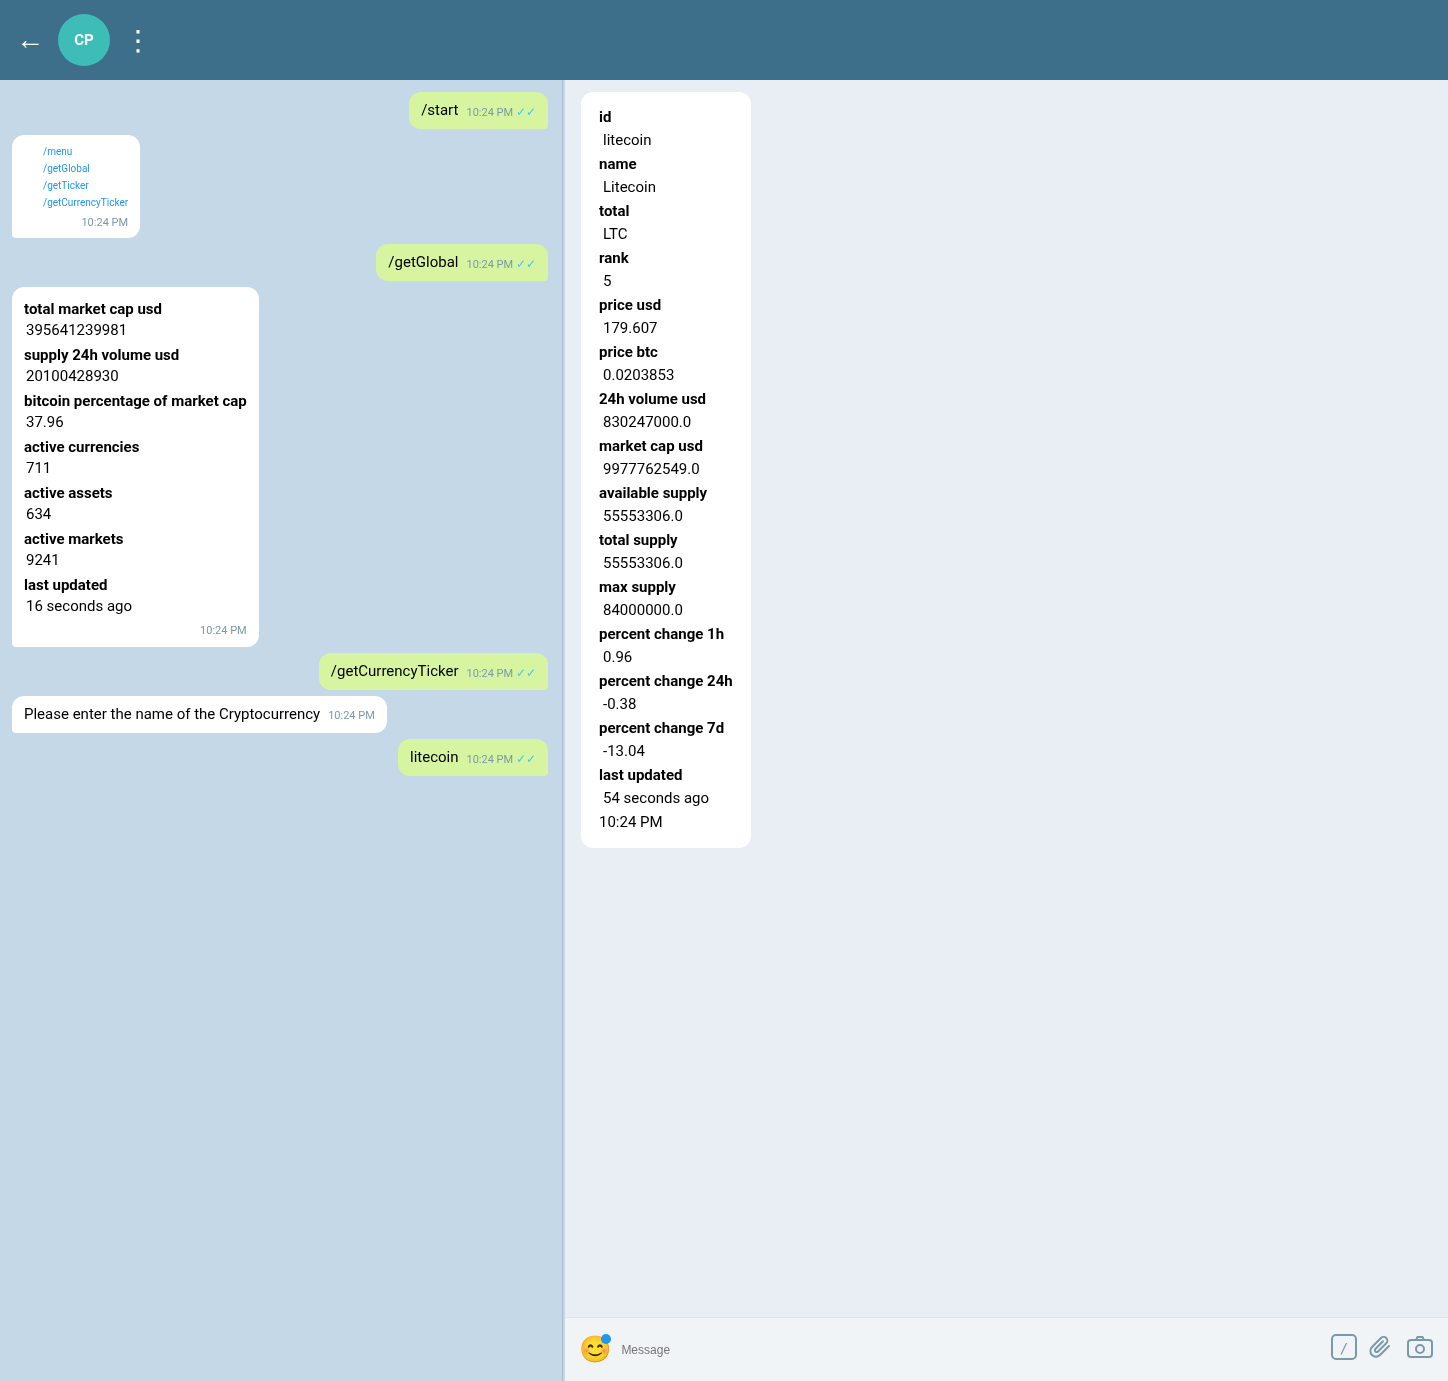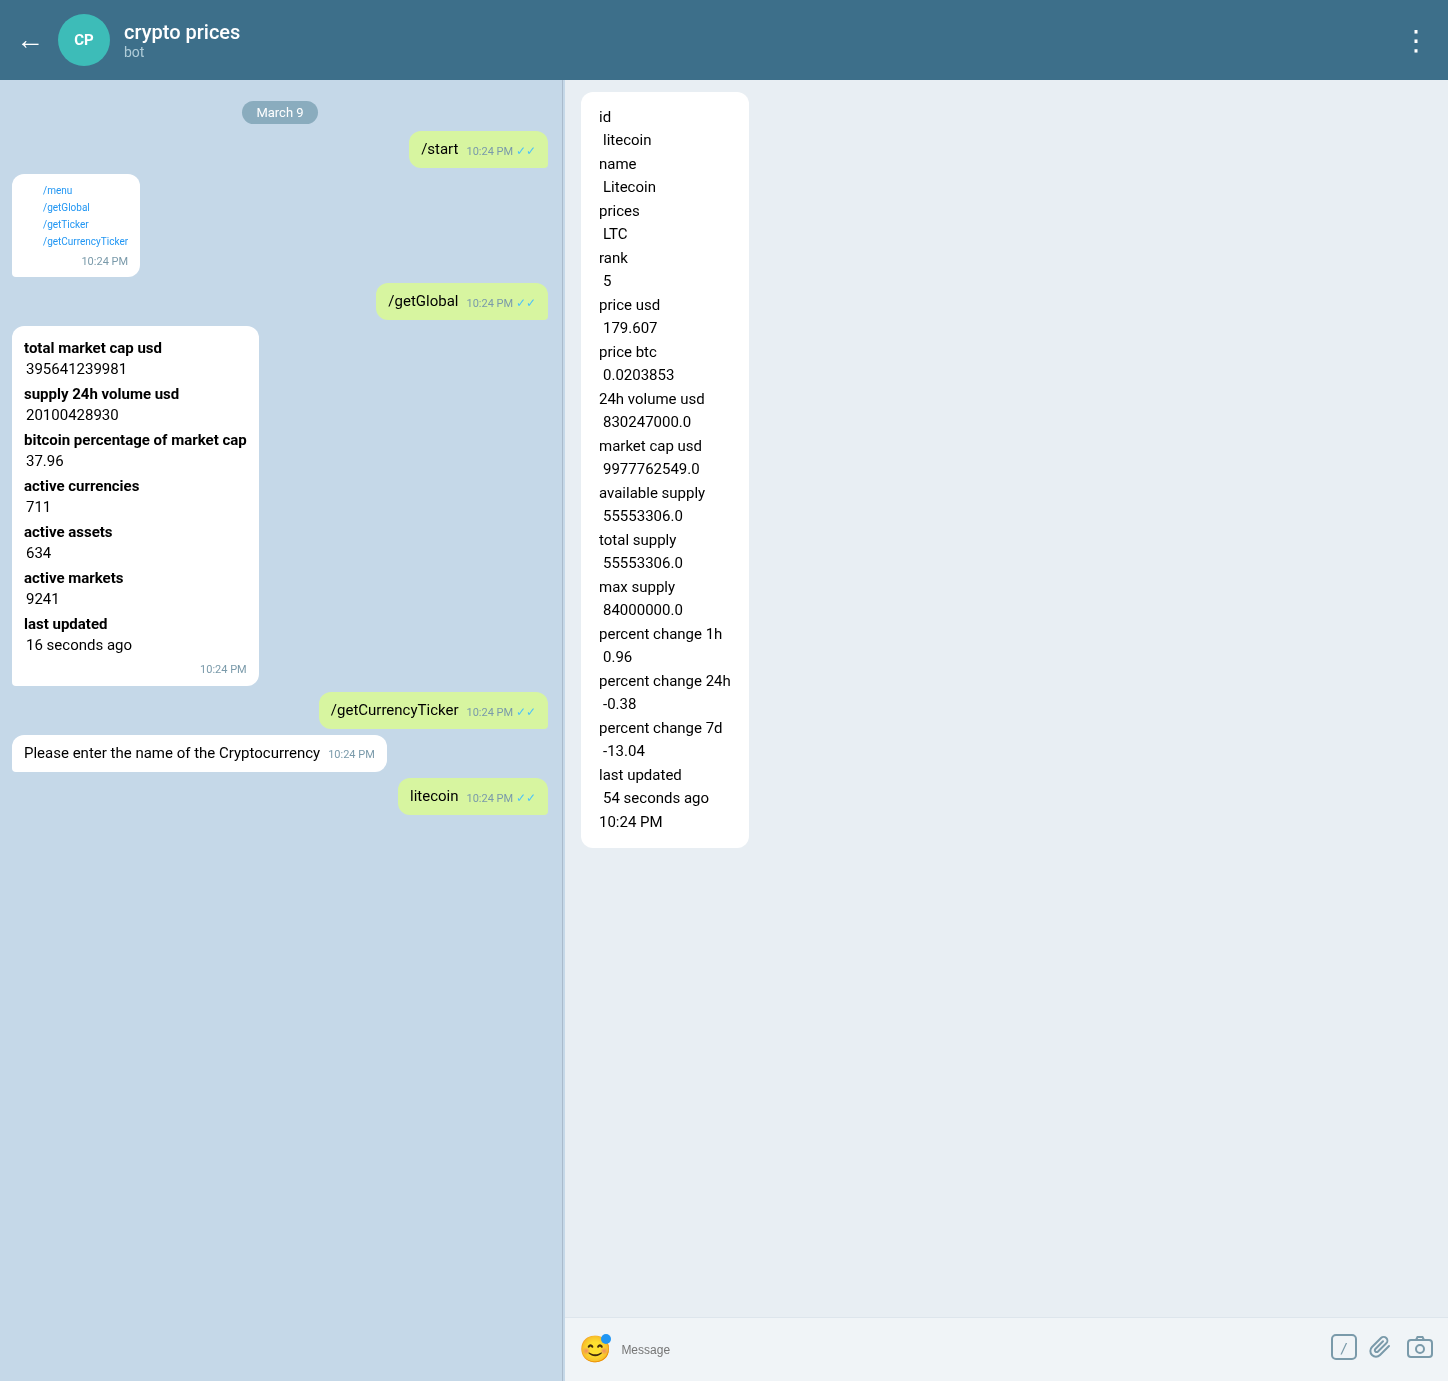--- a/index.html
+++ b/index.html
@@ -177,21 +177,21 @@
     
     .right-bubble {
       background: white;
       border-radius: 12px;
       padding: 14px 18px;
       font-size: 15px;
       line-height: 1.5;
     }
 
     .right-bubble .data-label {
-      font-weight: normal;
+      font-weight: bold;
     }
     .right-bubble .data-value {
       display: block;
       padding-left: 4px;
       margin-bottom: 2px;
     }
 
     
     .input-area {
       background: #f0f4f7;
@@ -245,34 +245,27 @@
       align-self: stretch;
       margin: 0 2px;
     }
   </style>
 </head>
 <body>
 
 <div class="header">
   <button class="back-btn">←</button>
   <div class="avatar">CP</div>
-  <div class="header-info">
-    <div class="header-title">crypto prices</div>
-    <div class="header-subtitle">bot</div>
-  </div>
   <button class="header-menu">⋮</button>
 </div>
 
 <div class="chat-layout">
 
   <div class="chat-left">
 
-    <div class="date-badge">
-      <span>March 9</span>
-    </div>
 
     <div class="msg-row sent">
       <div class="bubble sent">
         <span>/start</span>
         <span class="msg-time">
           <span>10:24 PM</span>
           <span class="checkmarks">✓✓</span>
         </span>
       </div>
     </div>
@@ -350,21 +343,21 @@
 
   <div class="chat-right">
     <div class="chat-right-messages">
 
       <div class="msg-row received">
         <div class="right-bubble">
           <span class="data-label">id</span>
           <span class="data-value"> litecoin</span>
           <span class="data-label">name</span>
           <span class="data-value"> Litecoin</span>
-          <span class="data-label">prices</span>
+          <span class="data-label">total</span>
           <span class="data-value"> LTC</span>
           <span class="data-label">rank</span>
           <span class="data-value"> 5</span>
           <span class="data-label">price usd</span>
           <span class="data-value"> 179.607</span>
           <span class="data-label">price btc</span>
           <span class="data-value"> 0.0203853</span>
           <span class="data-label">24h volume usd</span>
           <span class="data-value"> 830247000.0</span>
           <span class="data-label">market cap usd</span>

